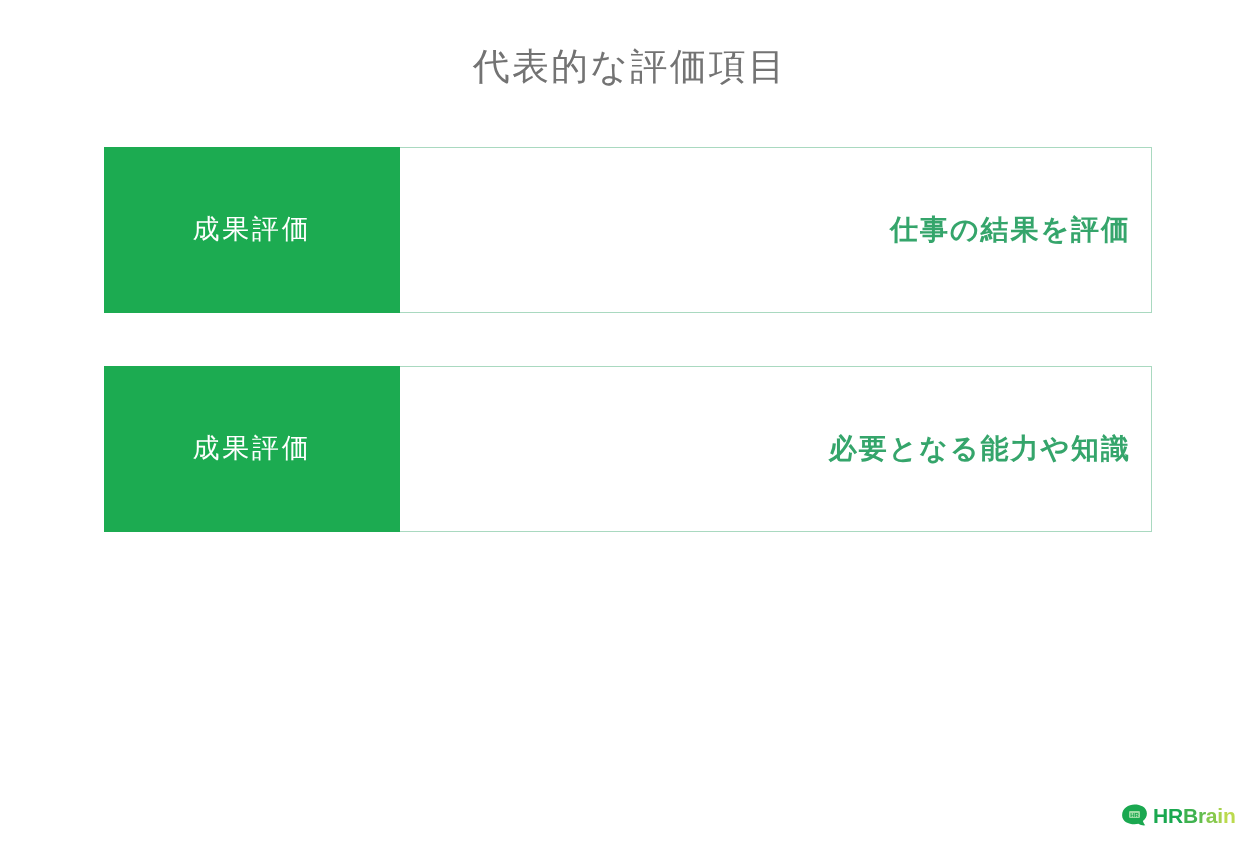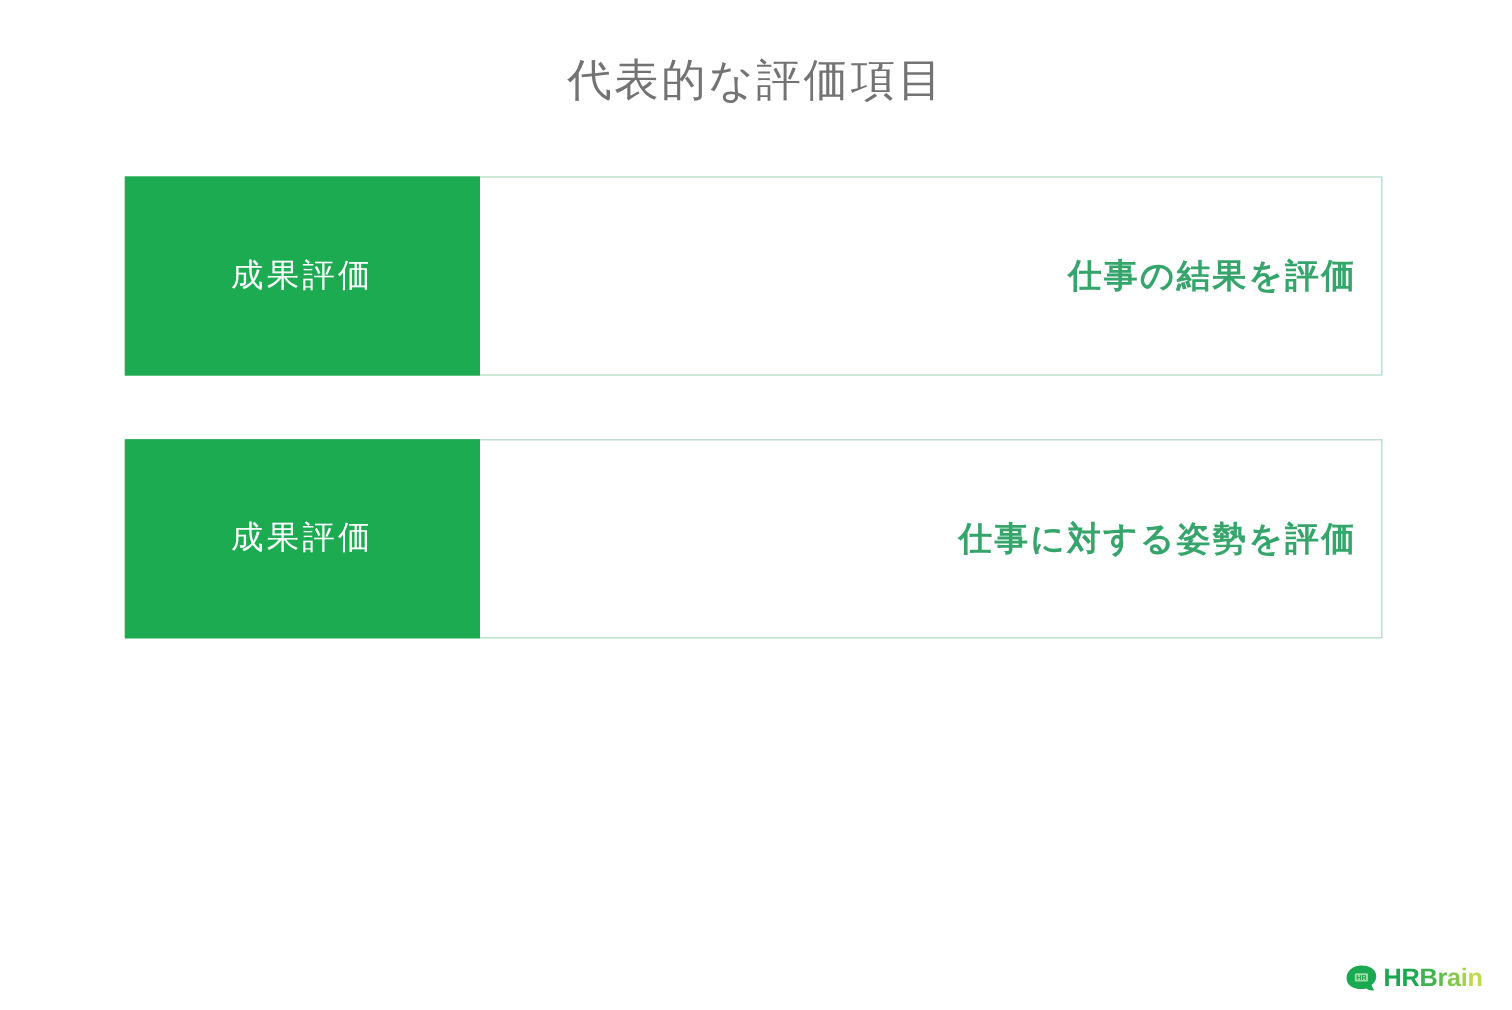--- a/index.html
+++ b/index.html
@@ -146,21 +146,21 @@
         <span class="row-desc-text">仕事の結果を評価</span>
       </div>
     </div>
 
 
     <div class="row">
       <div class="row-label">
         <span class="row-label-text">成果評価</span>
       </div>
       <div class="row-desc">
-        <span class="row-desc-text">仕事に対する姿勢を評価</span>
+        <span class="row-desc-text">必要となる能力や知識</span>
       </div>
     </div>
 
   </div>
 
   <div class="logo">
     <span class="logo-mark">
       <svg width="27" height="23" viewBox="0 0 27 23" xmlns="http://www.w3.org/2000/svg">
         <path d="M13.5 0.6C19.4 0.6 25.9 3.2 25.9 9.6c0 3.1-1.6 5.6-4 7.3 0.5 1.6 1.5 3.3 2.4 4.4 -2.4 0.4-5-0.4-6.8-1.6 -1.3 0.3-2.6 0.5-4 0.5C7.6 20.2 1.1 17.6 1.1 11.2 1.1 4.3 7.6 0.6 13.5 0.6Z" fill="#1aa850"></path>
         <rect x="8" y="7" width="11" height="7" rx="1.2" fill="#9fdca6"></rect>

